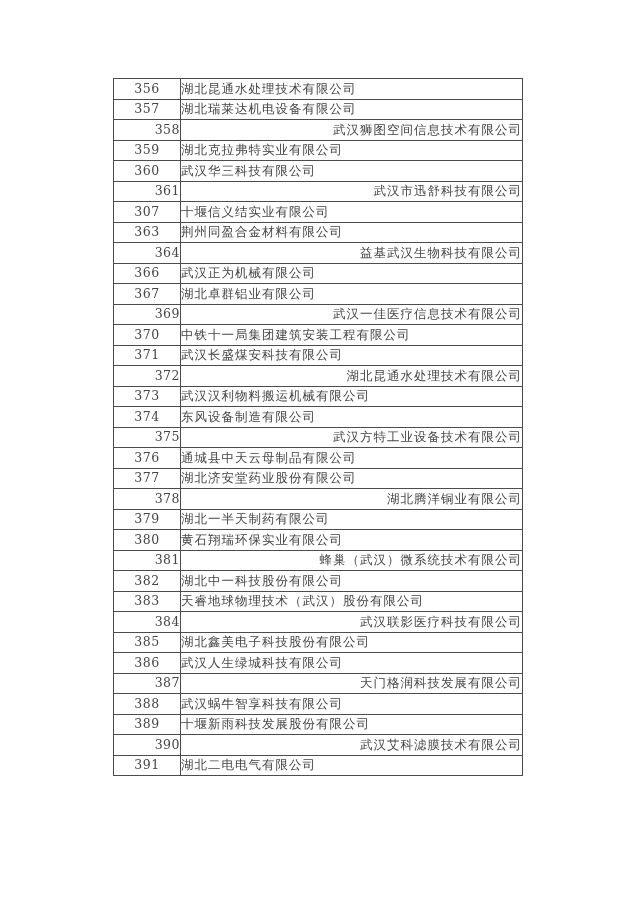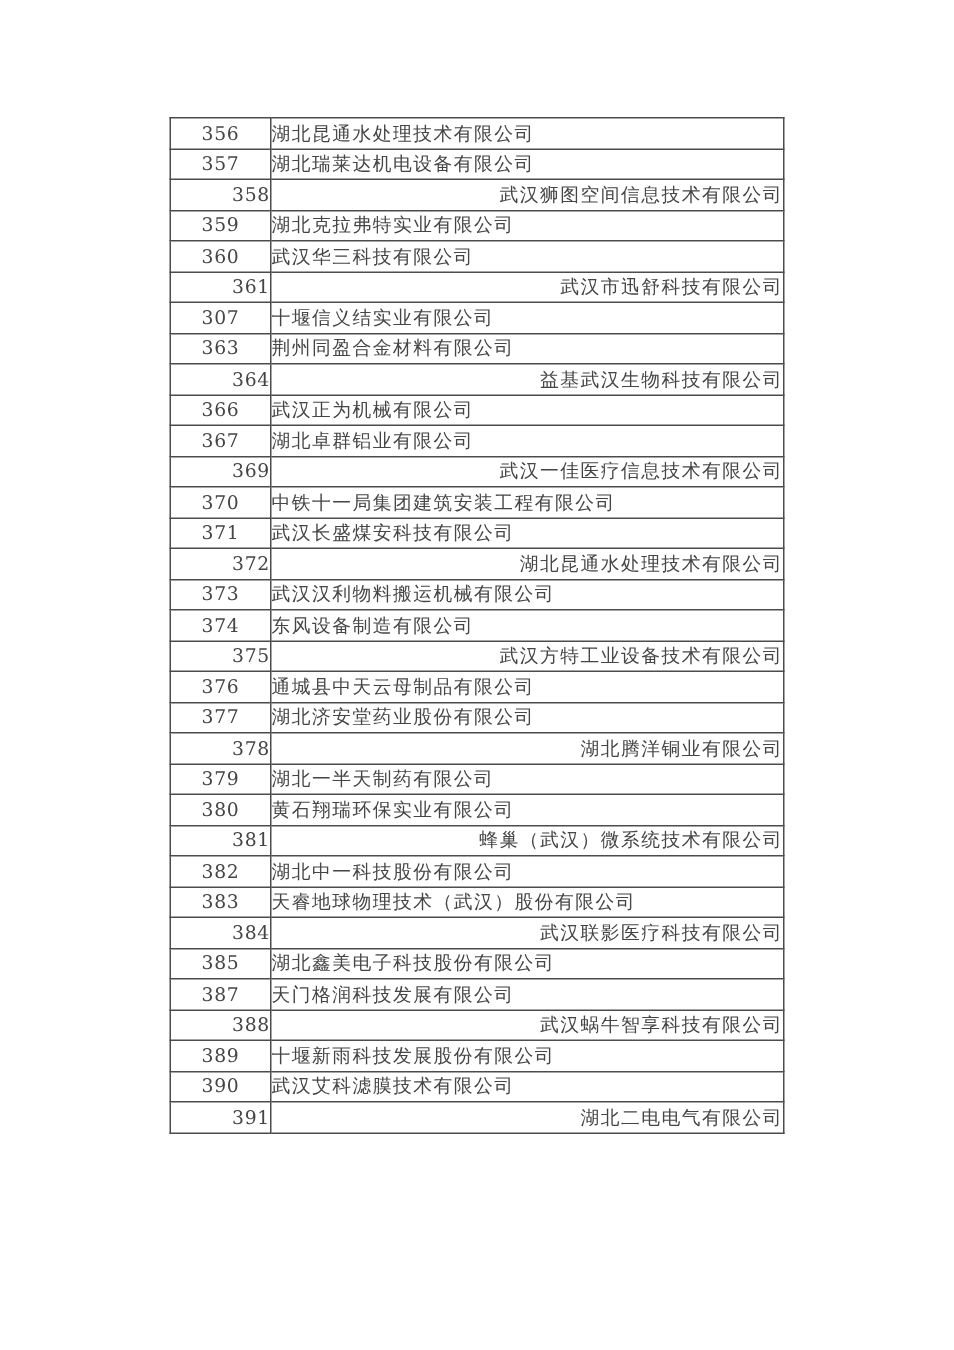--- a/index.html
+++ b/index.html
@@ -167,20 +167,24 @@
         </tr>
         <tr>
           <td class="num-cell">384</td>
           <td class="name-cell">武汉联影医疗科技有限公司</td>
         </tr>
         <tr>
           <td class="num-cell">385</td>
           <td class="name-cell">湖北鑫美电子科技股份有限公司</td>
         </tr>
         <tr>
+          <td class="num-cell">386</td>
+          <td class="name-cell">武汉人生绿城科技有限公司</td>
+        </tr>
+        <tr>
           <td class="num-cell">387</td>
           <td class="name-cell">天门格润科技发展有限公司</td>
         </tr>
         <tr>
           <td class="num-cell">388</td>
           <td class="name-cell">武汉蜗牛智享科技有限公司</td>
         </tr>
         <tr>
           <td class="num-cell">389</td>
           <td class="name-cell">十堰新雨科技发展股份有限公司</td>

